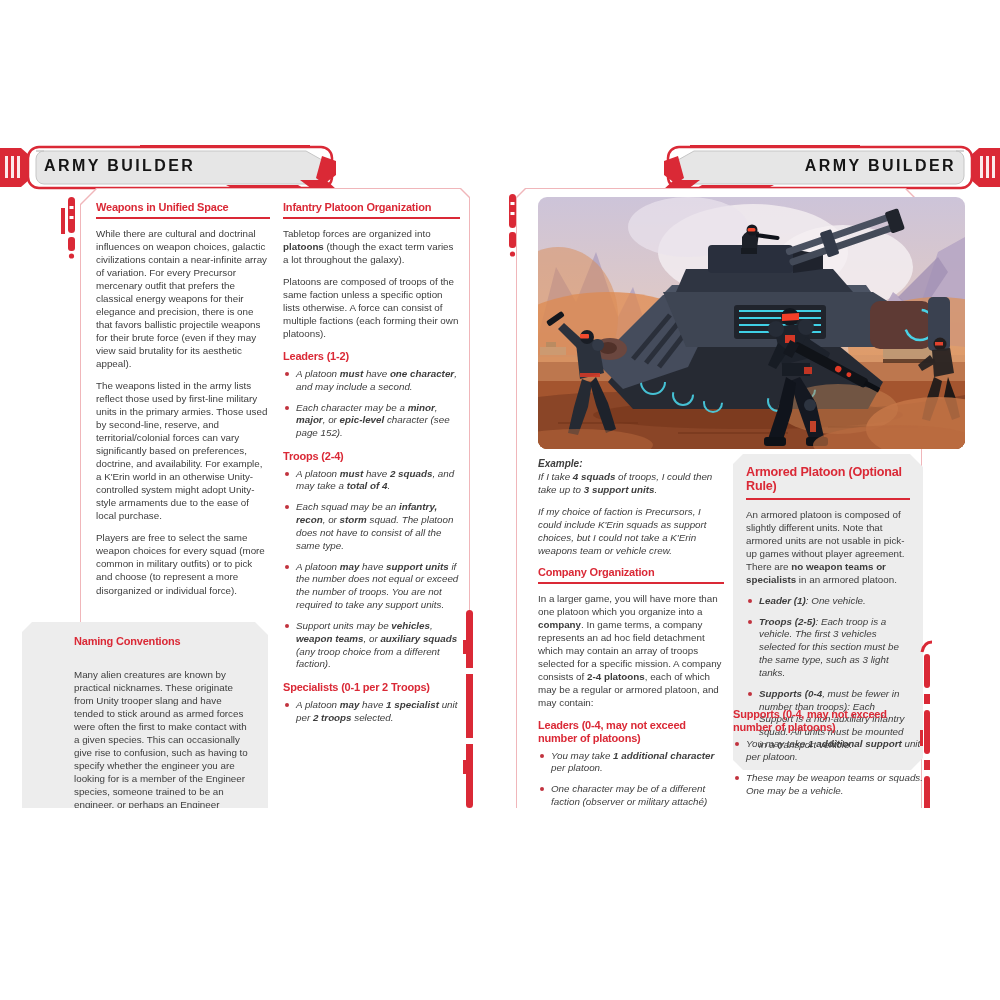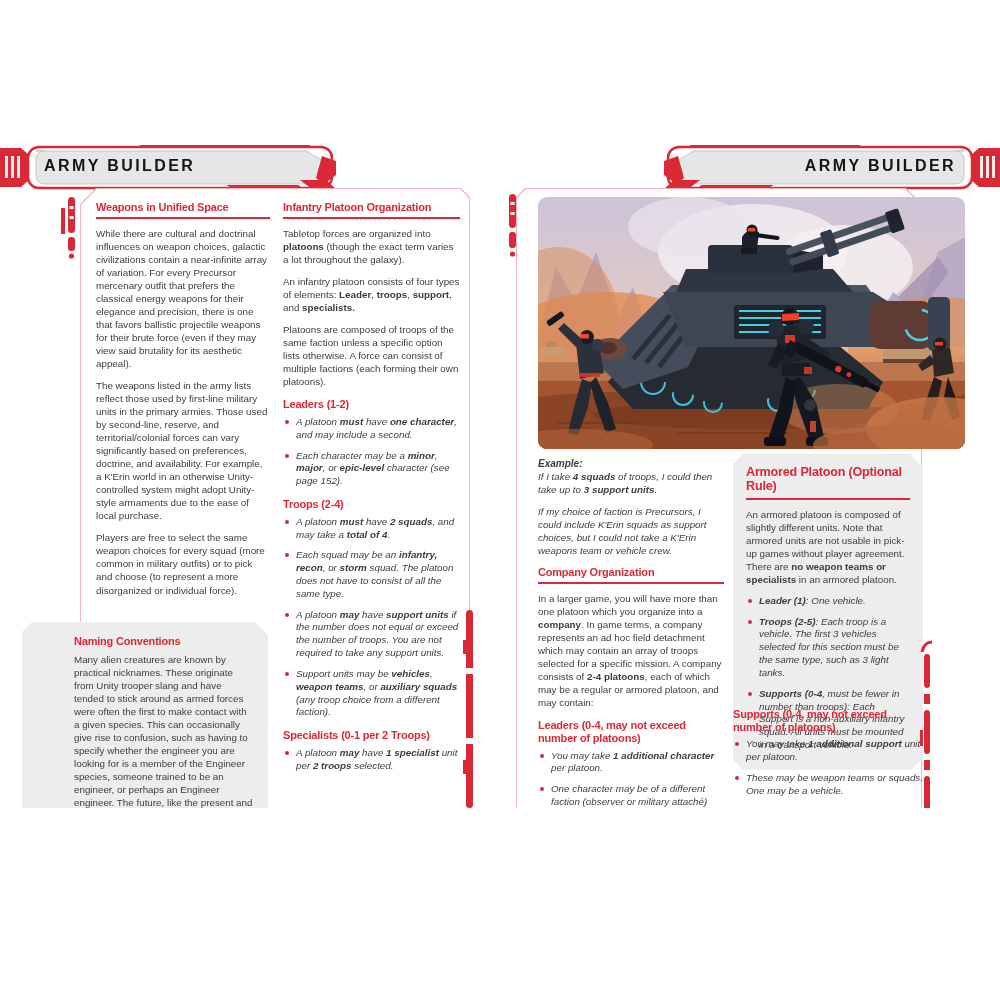--- a/index.html
+++ b/index.html
@@ -97,29 +97,28 @@
 
   <div class="col" style="left:96px;top:201px;width:174px;">
     <div class="h2">Weapons in Unified Space</div>
     <div class="rule"></div>
     <p class="p">While there are cultural and doctrinal influences on weapon choices, galactic civilizations contain a near-infinite array of variation. For every Precursor mercenary outfit that prefers the classical energy weapons for their elegance and precision, there is one that favors ballistic projectile weapons for their brute force (even if they may view said brutality for its aesthetic appeal).</p>
     <p class="p">The weapons listed in the army lists reflect those used by first-line military units in the primary armies. Those used by second-line, reserve, and territorial/colonial forces can vary significantly based on preferences, doctrine, and availability. For example, a K'Erin world in an otherwise Unity-controlled system might adopt Unity-style armaments due to the ease of local purchase.</p>
     <p class="p">Players are free to select the same weapon choices for every squad (more common in military outfits) or to pick and choose (to represent a more disorganized or individual force).</p>
   </div>
 
   <div class="panel" style="left:22px;top:622px;width:246px;min-height:202px;padding:13px 14px 10px 52px;">
-    <div class="h2" style="margin-bottom:6px;">Naming Conventions</div>
+    <div class="h2" style="margin-bottom:21px;">Naming Conventions</div>
     <p class="p" style="margin-bottom:0;">Many alien creatures are known by practical nicknames. These originate from Unity trooper slang and have tended to stick around as armed forces were often the first to make contact with a given species. This can occasionally give rise to confusion, such as having to specify whether the engineer you are looking for is a member of the Engineer species, someone trained to be an engineer, or perhaps an Engineer engineer. The future, like the present and the past, is a confusing place.</p>
   </div>
 
   <div class="col" style="left:283px;top:201px;width:177px;">
     <div class="h2">Infantry Platoon Organization</div>
     <div class="rule"></div>
     <p class="p">Tabletop forces are organized into <b>platoons</b> (though the exact term varies a lot throughout the galaxy).</p>
-    <p class="p">An infantry platoon consists of four types of elements: <b>Leader</b>, <b>troops</b>, <b>support</b>, and <b>specialists.</b></p>
     <p class="p">Platoons are composed of troops of the same faction unless a specific option lists otherwise. A force can consist of multiple factions (each forming their own platoons).</p>
 
     <div class="subhead">Leaders (1-2)</div>
     <ul class="bullets">
       <li>A platoon <b>must</b> have <b>one character</b>, and may include a second.</li>
       <li>Each character may be a <b>minor</b>, <b>major</b>, or <b>epic-level</b> character (see page 152).</li>
     </ul>
 
     <div class="subhead">Troops (2-4)</div>
     <ul class="bullets">

